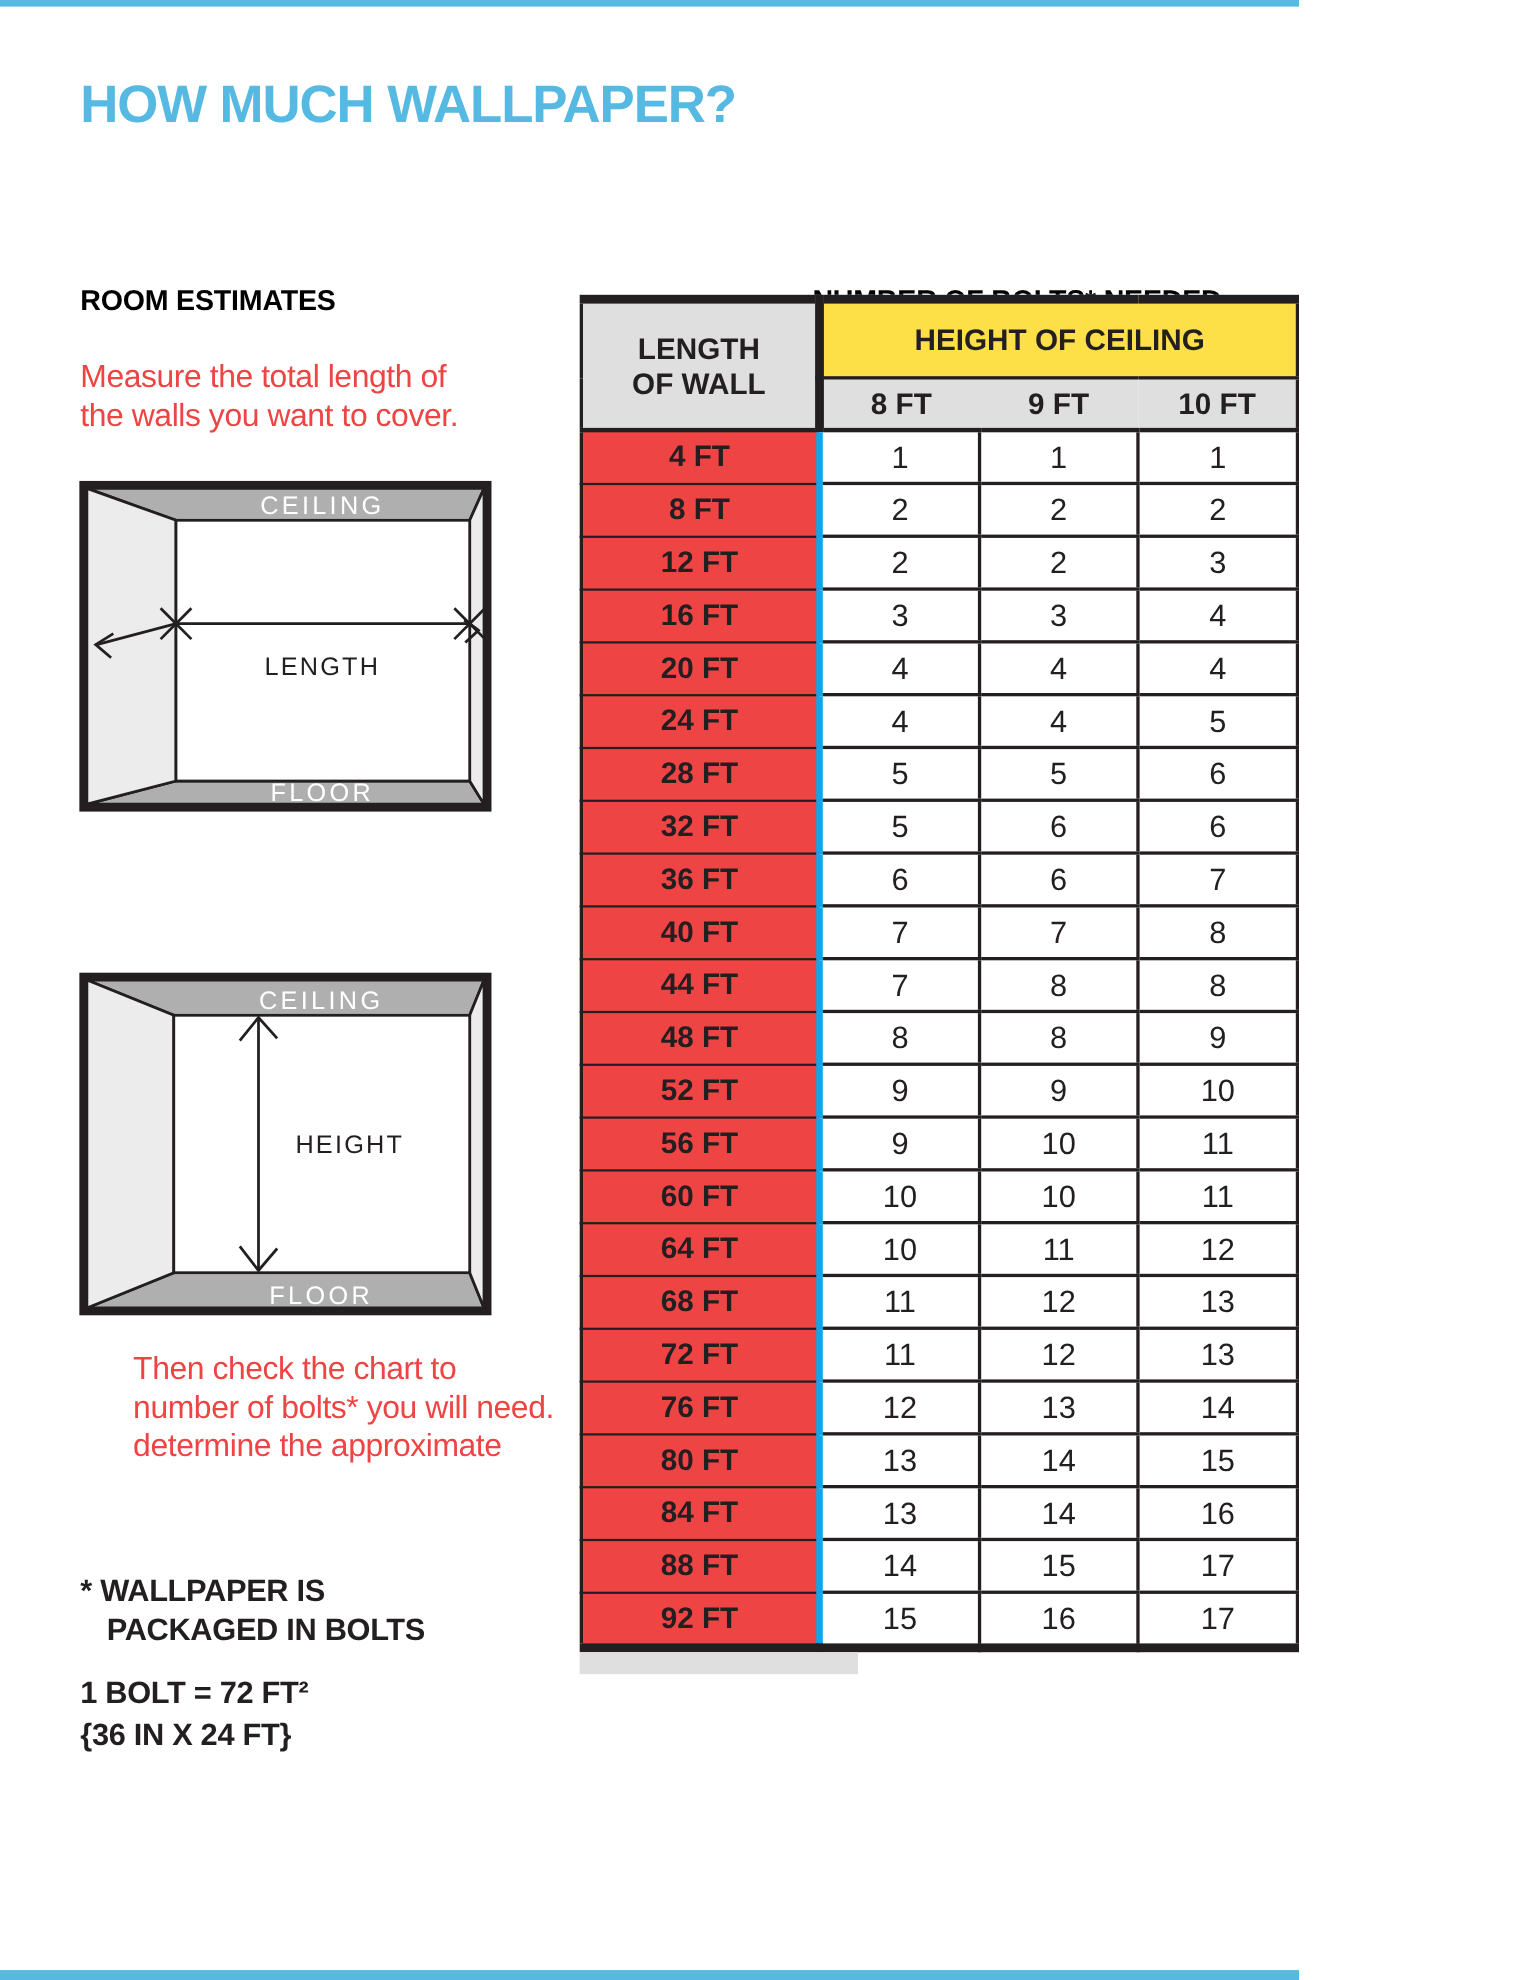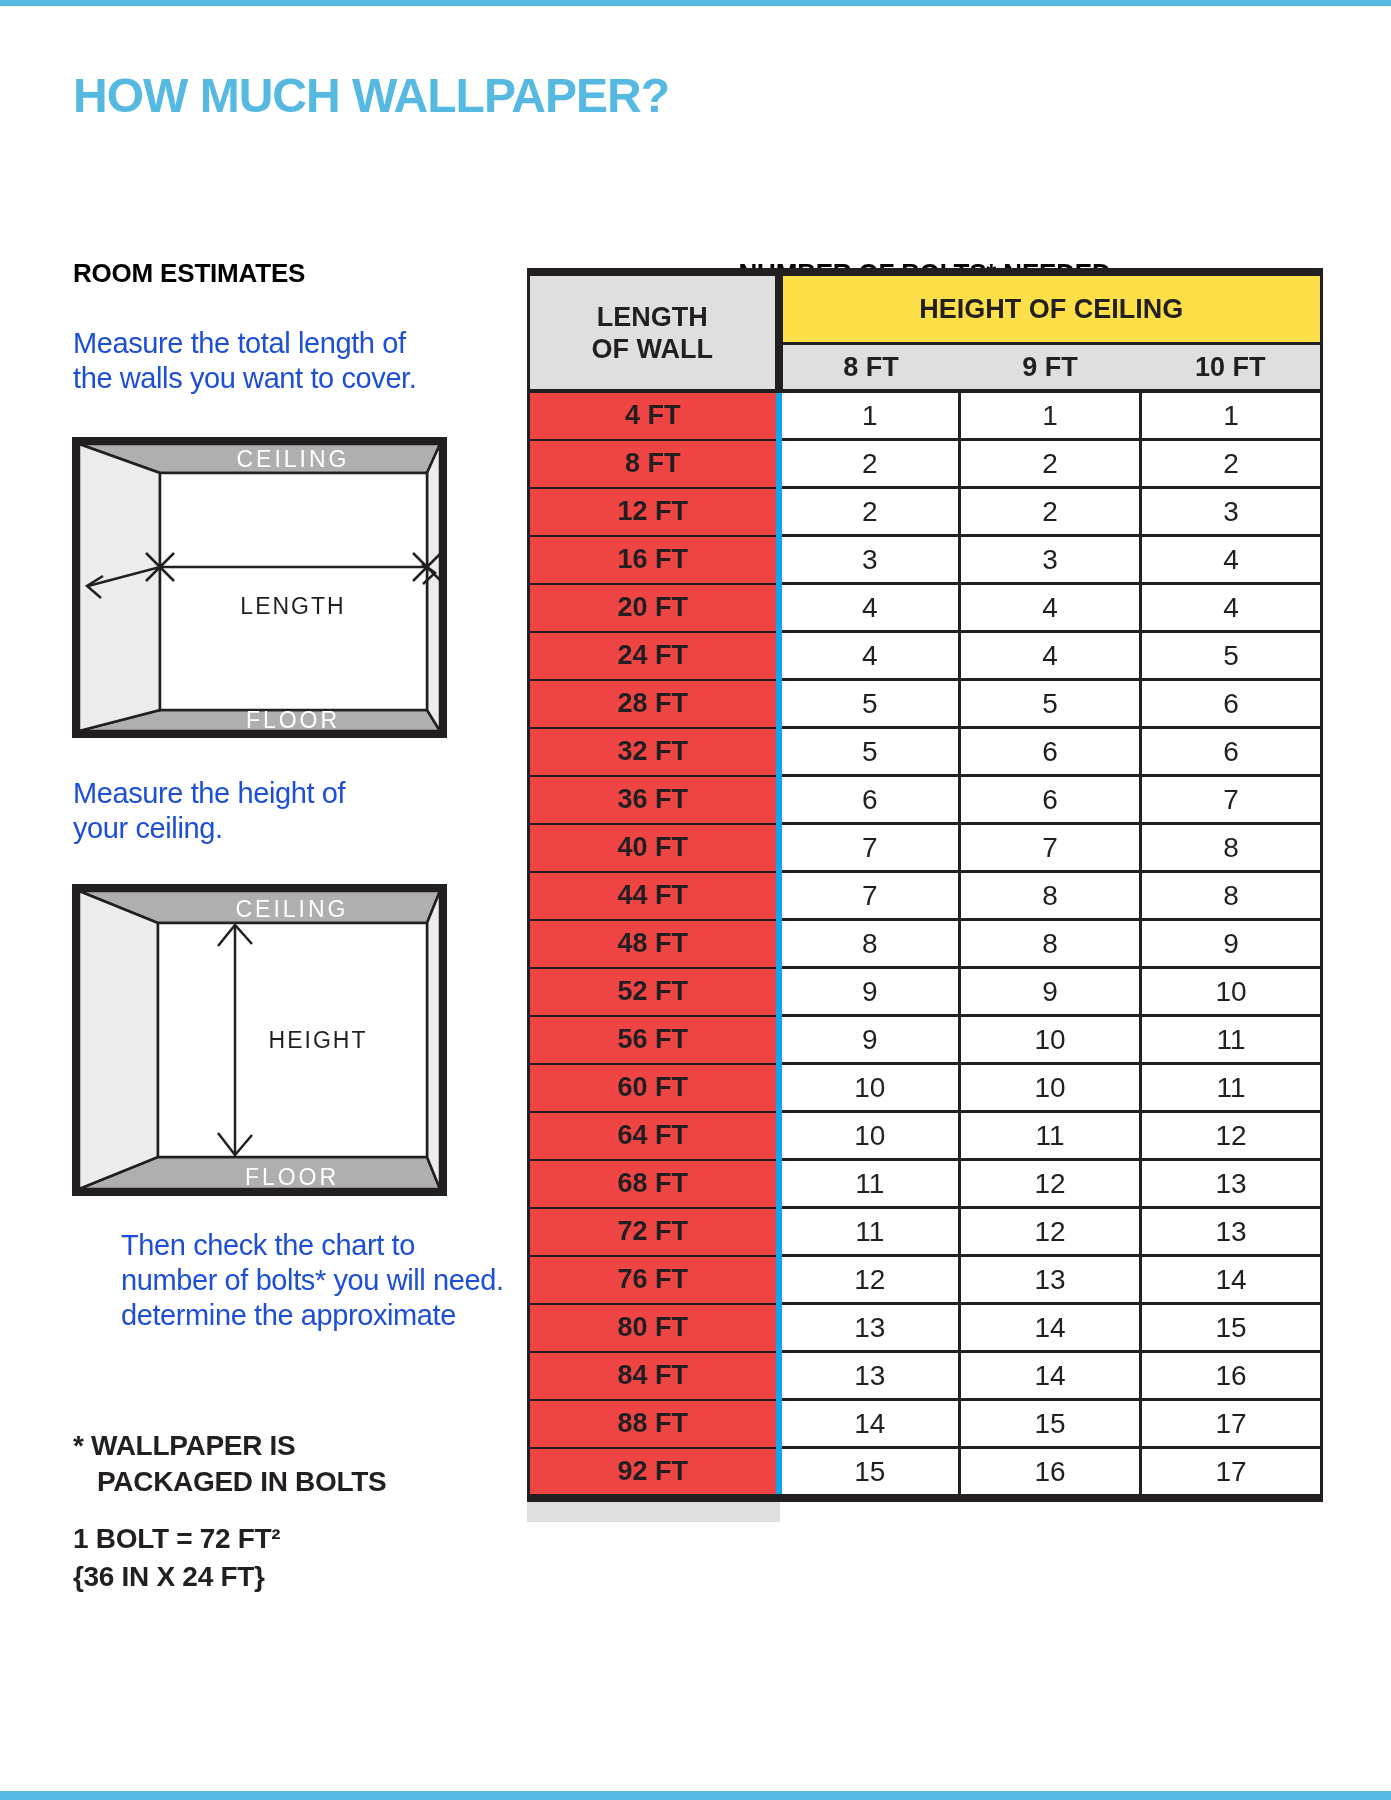--- a/index.html
+++ b/index.html
@@ -1,18 +1,18 @@
 <!DOCTYPE html>
 <html><head>
 <meta charset="utf-8">
 <style>
   html, body { margin: 0; padding: 0; background: #ffffff; }
   .page {
     position: relative;
-    width: 1391px;
+    width: 1181px;
     height: 1800px;
     background: #ffffff;
     font-family: "Liberation Sans", sans-serif;
     color: #231F20;
     overflow: hidden;
   }
   .accent-bar { position: absolute; left: 0; width: 1391px; background: #55B9E2; }
   .accent-bar.top { top: 0; height: 6px; }
   .accent-bar.bottom { top: 1791px; height: 9px; }
 
@@ -24,21 +24,21 @@
   .section-heading {
     position: absolute; font-size: 26px; font-weight: bold;
     color: #000000; letter-spacing: -0.2px; white-space: nowrap;
   }
   .heading-room { left: 73px; top: 258px; }
   .heading-bolts { left: 527px; top: 258px; width: 795px; text-align: center; }
 
   .body-text {
     position: absolute; left: 73px;
     font-size: 29px; line-height: 35px; letter-spacing: -0.4px;
-    color: #1d4ed8;
+    color: #ef4444;
   }
   .step1 { top: 326px; }
   .step2 { top: 776px; }
   .step3 { top: 1228px; margin-left: 48px; }
 
   .footnote {
     position: absolute; left: 73px; top: 1428px;
     font-size: 28px; line-height: 36px; font-weight: bold; letter-spacing: -0.3px;
   }
   .footnote .indent { padding-left: 24px; }
@@ -136,24 +136,20 @@
         <line x1="74" y1="144" x2="102" y2="116"></line>
         <line x1="341" y1="116" x2="369" y2="144"></line>
         <line x1="341" y1="144" x2="369" y2="116"></line>
       </g>
       <text x="221" y="30" text-anchor="middle" class="diag-label-light">CEILING</text>
       <text x="221" y="291" text-anchor="middle" class="diag-label-light">FLOOR</text>
       <text x="221" y="177" text-anchor="middle" class="diag-label-dark">LENGTH</text>
     </svg>
   </div>
 
-  <div class="body-text step2">
-    <div>Measure the height of</div>
-    <div>your ceiling.</div>
-  </div>
 
   <div class="diagram d2">
     <svg width="375" height="312" viewBox="0 0 375 312">
       <rect x="3.5" y="3.5" width="368" height="305" fill="#ffffff" stroke="#231F20" stroke-width="7"></rect>
       <polygon points="7,7 368,7 355,39 86,39" fill="#AFAFB0" stroke="#231F20" stroke-width="2.5"></polygon>
       <polygon points="7,305 368,305 355,273 86,273" fill="#AFAFB0" stroke="#231F20" stroke-width="2.5"></polygon>
       <polygon points="7,7 86,39 86,273 7,305" fill="#ECECEC" stroke="#231F20" stroke-width="2.5"></polygon>
       <polygon points="368,7 355,39 355,273 368,305" fill="#ECECEC" stroke="#231F20" stroke-width="2.5"></polygon>
       <rect x="86" y="39" width="269" height="234" fill="#ffffff" stroke="#231F20" stroke-width="2.5"></rect>
       <g stroke="#231F20" stroke-width="2.5" fill="none">

